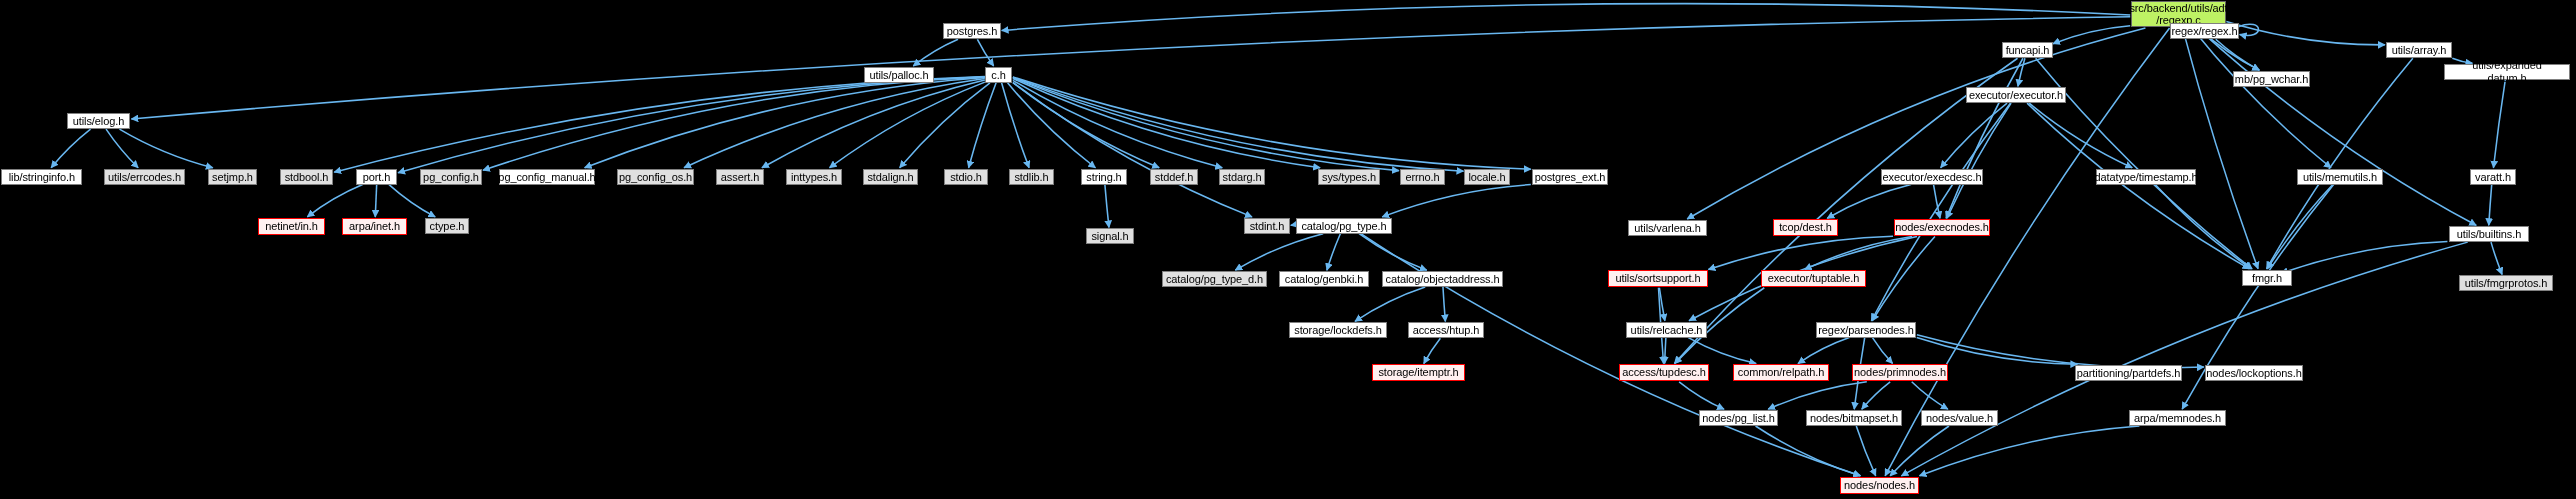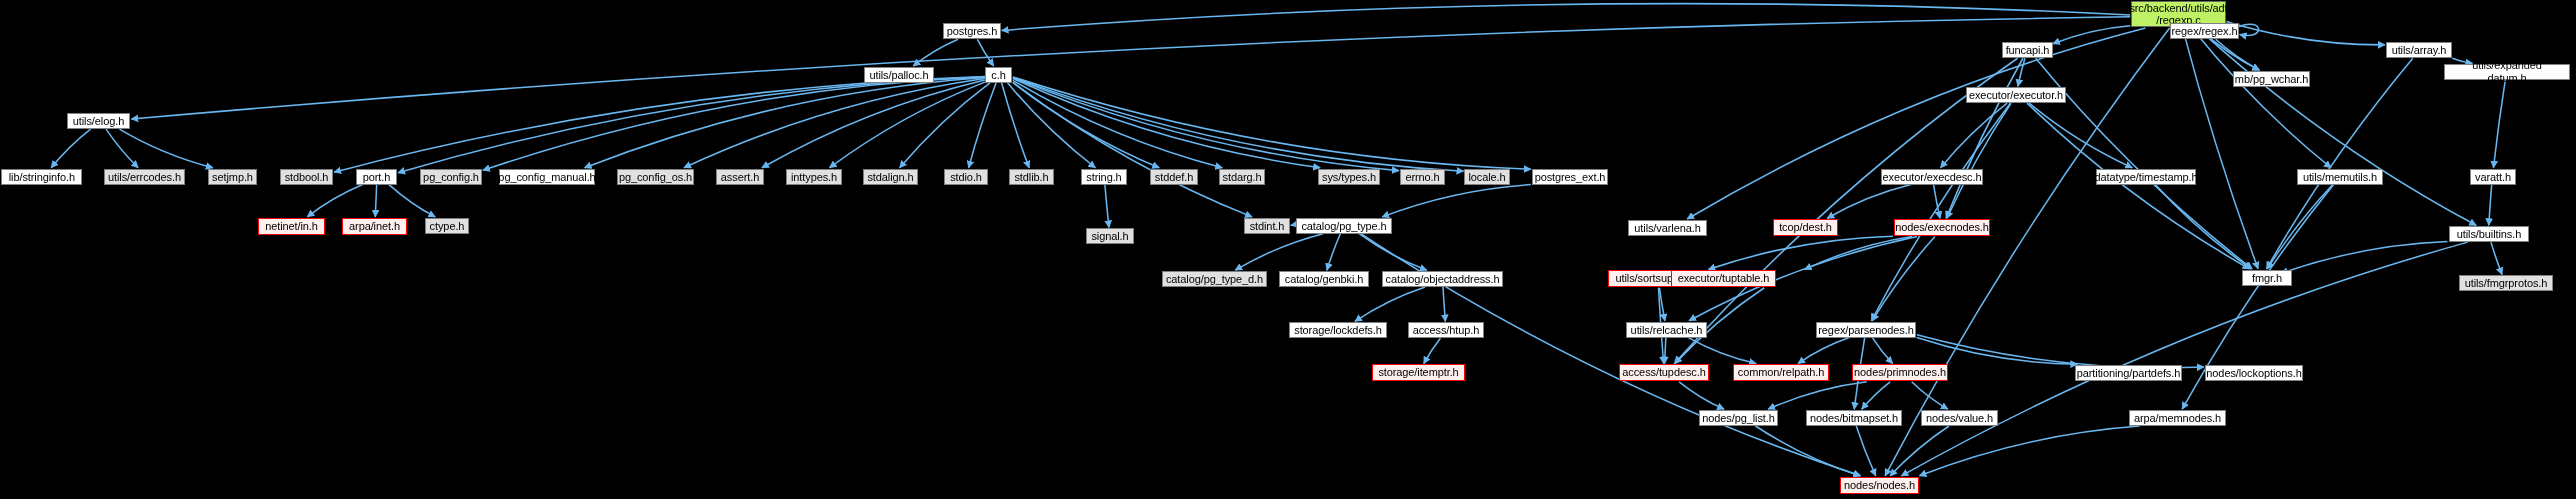--- a/index.html
+++ b/index.html
@@ -209,21 +209,21 @@
       <div class="node n-hdr" style="left: 1296px; top: 218px; width: 96px; height: 15.5px;">catalog/pg_type.h</div>
       <div class="node n-hdr" style="left: 1628px; top: 220px; width: 79px; height: 15.5px;">utils/varlena.h</div>
       <div class="node n-red" style="left: 1773px; top: 219px; width: 65px; height: 17px;">tcop/dest.h</div>
       <div class="node n-red" style="left: 1894px; top: 219px; width: 96px; height: 17px;">nodes/execnodes.h</div>
       <div class="node n-hdr" style="left: 2242px; top: 270px; width: 50px; height: 15.5px;">fmgr.h</div>
       <div class="node n-hdr" style="left: 2449px; top: 226px; width: 80px; height: 15.5px;">utils/builtins.h</div>
       <div class="node n-sys" style="left: 1162px; top: 271px; width: 105px; height: 15.5px;">catalog/pg_type_d.h</div>
       <div class="node n-hdr" style="left: 1279px; top: 271px; width: 90px; height: 15.5px;">catalog/genbki.h</div>
       <div class="node n-hdr" style="left: 1382px; top: 271px; width: 121px; height: 15.5px;">catalog/objectaddress.h</div>
       <div class="node n-red" style="left: 1608px; top: 270px; width: 100px; height: 17px;">utils/sortsupport.h</div>
-      <div class="node n-red" style="left: 1671px; top: 270px; width: 105px; height: 17px; text-align: center;">executor/tuptable.h</div>
+      <div class="node n-red" style="left: 1761px; top: 270px; width: 105px; height: 17px; text-align: center;">executor/tuptable.h</div>
       <div class="node n-hdr" style="left: 1816px; top: 322px; width: 100px; height: 15.5px;">regex/parsenodes.h</div>
       <div class="node n-sys" style="left: 2459px; top: 275px; width: 94px; height: 15.5px;">utils/fmgrprotos.h</div>
       <div class="node n-hdr" style="left: 1289px; top: 322px; width: 98px; height: 15.5px;">storage/lockdefs.h</div>
       <div class="node n-hdr" style="left: 1408px; top: 322px; width: 76px; height: 15.5px;">access/htup.h</div>
       <div class="node n-hdr" style="left: 1626px; top: 322px; width: 81px; height: 15.5px;">utils/relcache.h</div>
       <div class="node n-red" style="left: 1372px; top: 364px; width: 93px; height: 17px;">storage/itemptr.h</div>
       <div class="node n-red" style="left: 1619px; top: 364px; width: 90px; height: 17px;">access/tupdesc.h</div>
       <div class="node n-red" style="left: 1733px; top: 364px; width: 96px; height: 17px;">common/relpath.h</div>
       <div class="node n-red" style="left: 1852px; top: 364px; width: 96px; height: 17px;">nodes/primnodes.h</div>
       <div class="node n-hdr" style="left: 2075px; top: 365px; width: 107px; height: 15.5px;">partitioning/partdefs.h</div>

